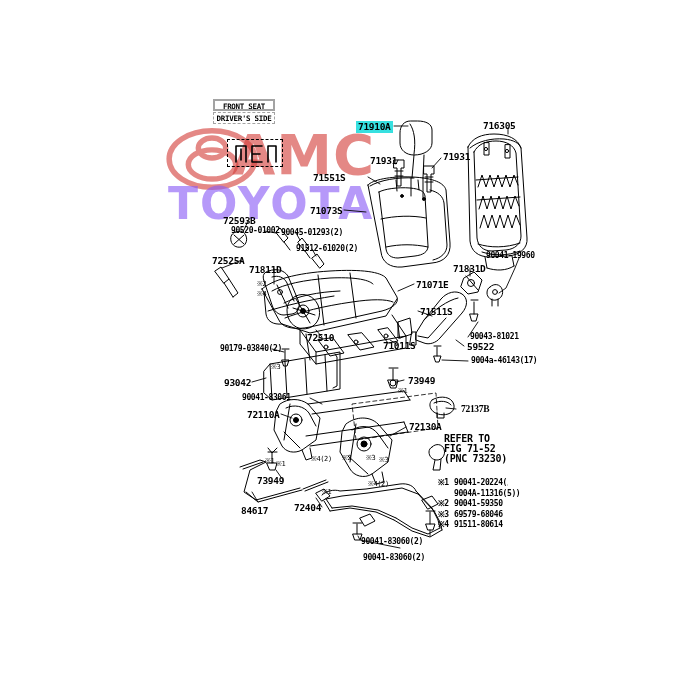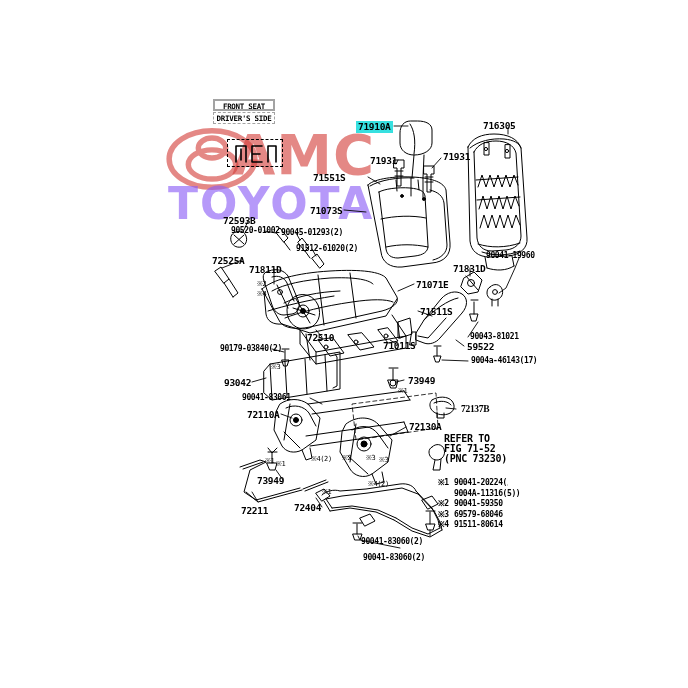--- a/index.html
+++ b/index.html
@@ -508,21 +508,21 @@
       <div class="lbl" style="left: 307px; top: 333px;">72510</div>
       <div class="lbl" style="left: 383px; top: 341px;">71011S</div>
       <div class="lbl sm" style="left: 220px; top: 345px;">90179-03840(2)</div>
       <div class="lbl" style="left: 224px; top: 378px;">93042</div>
       <div class="lbl sm" style="left: 242px; top: 394px;">90041-83061</div>
       <div class="lbl" style="left: 247px; top: 410px;">72110A</div>
       <div class="lbl" style="left: 408px; top: 376px;">73949</div>
       <div class="lbl" style="left: 461px; top: 405px; font-family: Liberation Serif, serif;">72137B</div>
       <div class="lbl" style="left: 409px; top: 422px;">72130A</div>
       <div class="lbl" style="left: 257px; top: 476px;">73949</div>
-      <div class="lbl" style="left: 241px; top: 506px;">72211</div>
+      <div class="lbl" style="left: 241px; top: 506px;">84617</div>
       <div class="lbl" style="left: 294px; top: 503px;">72404</div>
       <div class="lbl sm" style="left: 361px; top: 538px;">90041-83060(2)</div>
       <div class="lbl sm" style="left: 363px; top: 554px;">90041-83060(2)</div>
     </div>
   <div id="refmark-layer">
       <div class="lbl xs" style="left: 257px; top: 281px;">※2</div>
       <div class="lbl xs" style="left: 257px; top: 291px;">※4</div>
       <div class="lbl xs" style="left: 271px; top: 364px;">※3</div>
       <div class="lbl xs" style="left: 398px; top: 388px;">※1</div>
       <div class="lbl xs" style="left: 276px; top: 461px;">※1</div>

